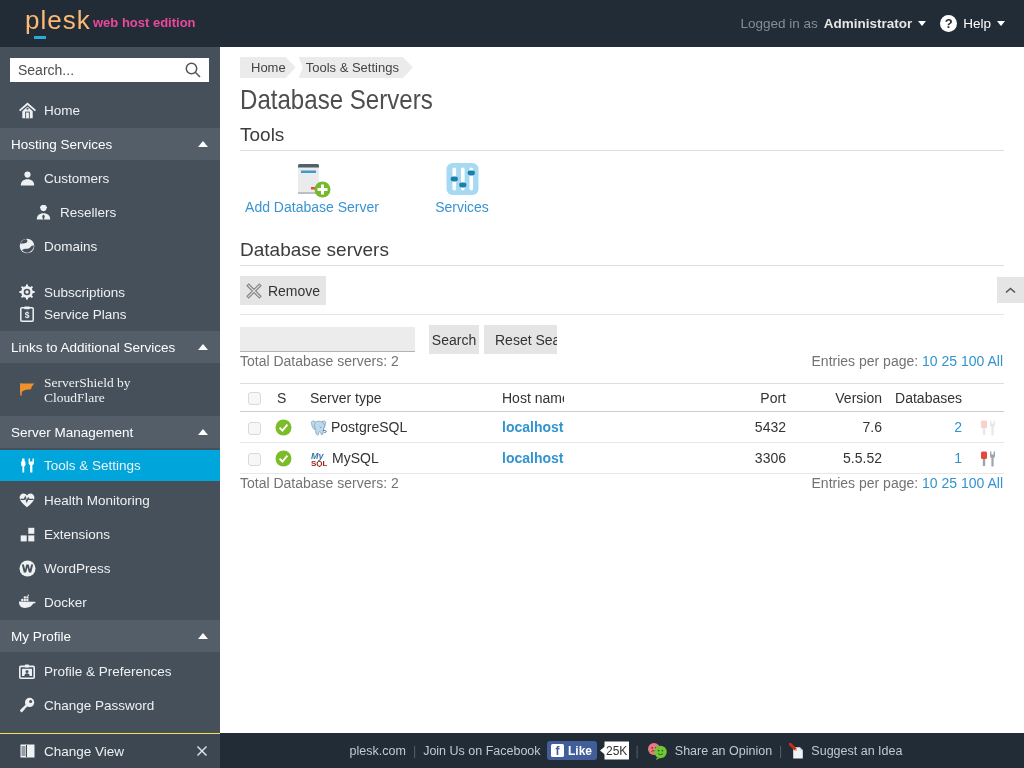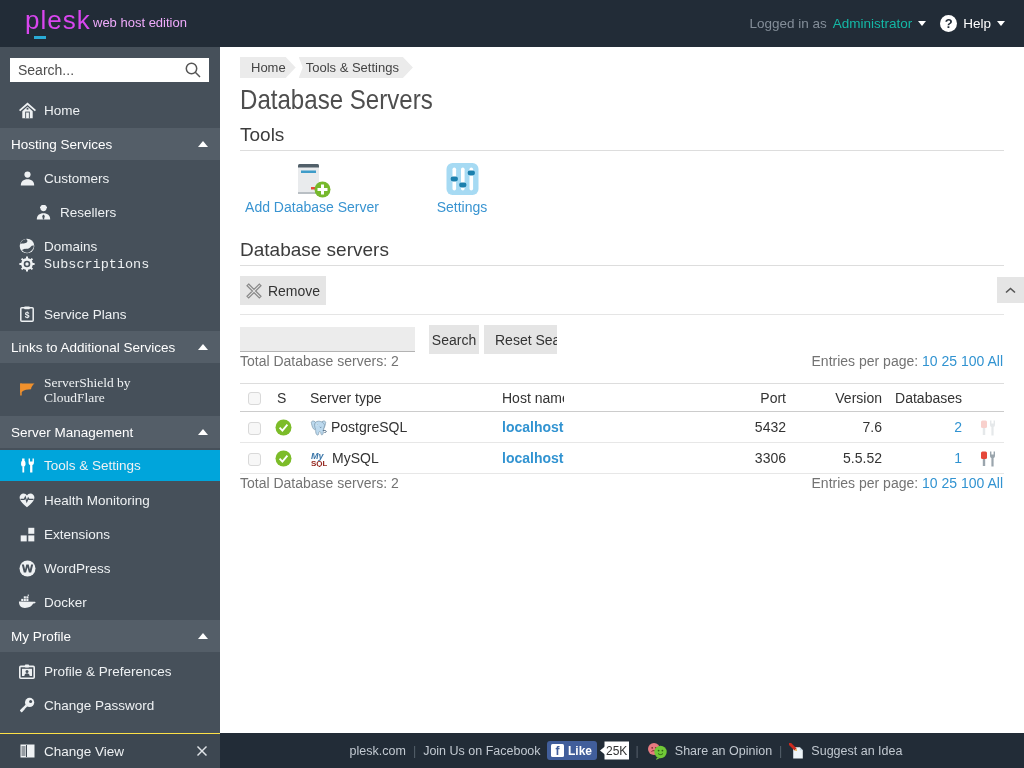--- a/index.html
+++ b/index.html
@@ -1,22 +1,22 @@
 <!DOCTYPE html>
 <html><head>
 <meta charset="utf-8">
 <style>
 * { box-sizing: border-box; margin:0; padding:0; }
 html,body { width:1024px; height:768px; font-family:"Liberation Sans",sans-serif; background:#fff; overflow:hidden; }
 .topbar { position:absolute; top:0; left:0; width:1024px; height:47px; background:#222c37; z-index:5; }
-.logo { position:absolute; left:25px; top:5px; color:#d946ef; font-size:26px; letter-spacing:1px; }
+.logo { position:absolute; left:25px; top:5px; color:#fdba74; font-size:26px; letter-spacing:1px; }
 .logo-dash { position:absolute; left:34px; top:36px; width:12px; height:3px; background:#2aabd6; }
-.edition { position:absolute; left:93px; top:15px; color:#f0abfc; font-size:13px; font-weight:normal; }
+.edition { position:absolute; left:93px; top:15px; color:#ec4899; font-size:13px; font-weight:bold; }
 .top-right { position:absolute; right:19px; top:0; height:47px; display:flex; align-items:center; font-size:13.5px; color:#848e99; }
-.top-right b { color:#14b8a6; margin-left:6px; font-weight:normal; }
+.top-right b { color:#e5e5e5; margin-left:6px; font-weight:bold; }
 .caret-down { display:inline-block; width:0; height:0; border-left:4px solid transparent; border-right:4px solid transparent; border-top:5px solid #fff; margin-left:6px; }
 .helpq { width:17px; height:17px; border-radius:50%; background:#fff; color:#222c37; font-weight:bold; font-size:13px; text-align:center; line-height:17px; margin:0 6px 0 14px; }
 .help { color:#fff; }
 
 .sidebar { position:absolute; top:47px; left:0; width:220px; height:721px; background:#46505a; color:#eef1f3; }
 .sb-search { position:absolute; left:10px; top:11px; width:199px; height:24px; background:#fff; display:flex; align-items:center; padding:0 7px 0 8px; }
 .sb-search span { color:#4d4d4d; font-size:14px; flex:1; }
 .sb-item { position:absolute; left:0; width:220px; height:34px; display:flex; align-items:center; font-size:13.5px; }
 .sb-item .ic { width:18px; margin-left:18px; margin-right:8px; flex:none; display:flex; justify-content:center; align-items:center; }
 .sb-head { position:absolute; left:0; width:220px; height:32px; background:#545e68; display:flex; align-items:center; font-size:13.5px; padding-left:11px; color:#fff; }
@@ -95,21 +95,21 @@
           <path d="M7.5 9.5 L6.2 11 L7 14.5 H8 L8.8 11 Z" fill="#46505a"></path>
         </svg>
   </span>Resellers</div>
   <div class="sb-item" style="top:182px;"><span class="ic">
     <svg width="16" height="16" viewBox="0 0 16 16">
           <circle cx="8" cy="8" r="7.3" fill="#eef1f3"></circle>
           <path d="M1.2 6.2 C1.9 3.5 4 1.5 6.7 0.9 C8.5 1.5 8.9 3 7.9 4.3 C6.4 6.1 3.5 4.9 1.2 6.2 Z" fill="#46505a"></path>
           <path d="M3 12.1 C6 10.1 8 11.6 10.4 10.1 C12.2 9 11.7 7.1 14.9 7.5 C14.7 10.5 13 13 10.3 14.3 C7.6 15.5 4.8 14.5 3 12.1 Z" fill="#46505a"></path>
         </svg>
   </span>Domains</div>
-  <div class="sb-item" style="top:200px;font-family:Liberation Mono, monospace;"><span class="ic">
+  <div class="sb-item" style="top:228px;"><span class="ic">
     <svg width="16" height="16" viewBox="0 0 16 16">
           <g fill="none" stroke="#eef1f3">
             <circle cx="8" cy="8" r="4.6" stroke-width="2.6"></circle>
             <g stroke-width="2">
               <line x1="8" y1="0.4" x2="8" y2="3"></line>
               <line x1="8" y1="13" x2="8" y2="15.6"></line>
               <line x1="0.4" y1="8" x2="3" y2="8"></line>
               <line x1="13" y1="8" x2="15.6" y2="8"></line>
               <line x1="2.6" y1="2.6" x2="4.5" y2="4.5"></line>
               <line x1="11.5" y1="11.5" x2="13.4" y2="13.4"></line>
@@ -251,21 +251,21 @@
             <rect x="15" y="5.5" width="3.6" height="23" rx="1.8"></rect>
             <rect x="23.5" y="5.5" width="3.6" height="23" rx="1.8"></rect>
           </g>
         <g fill="#1b7fad">
             <rect x="4.6" y="14.5" width="7.4" height="5" rx="2.4"></rect>
             <rect x="13.1" y="20.5" width="7.4" height="5" rx="2.4"></rect>
             <rect x="21.6" y="8.5" width="7.4" height="5" rx="2.4"></rect>
           </g>
       </svg>
     </div>
-    <div style="margin-top:1px;">Settings</div>
+    <div style="margin-top:1px;">Services</div>
   </div>
   <div class="sect" style="top:193px;">Database servers</div>
   <button class="btn" style="position:absolute; left:20px; top:229px; width:86px; padding:0 9px;">
     <svg width="16" height="16" viewBox="0 0 15 15" style="margin-right:6px; flex:none;">
         <path d="M2.5 1 L7.5 6 L12.5 1 L14 2.5 L9 7.5 L14 12.5 L12.5 14 L7.5 9 L2.5 14 L1 12.5 L6 7.5 L1 2.5 Z" fill="none" stroke="#8a8a8a" stroke-width="1.2"></path>
       </svg>
     Remove</button>
   <div class="collapse-btn" style="top:230px;">
     <svg width="11" height="7" viewBox="0 0 11 7">
         <polyline points="1,5.5 5.5,1.5 10,5.5" fill="none" stroke="#555" stroke-width="1.6"></polyline>

